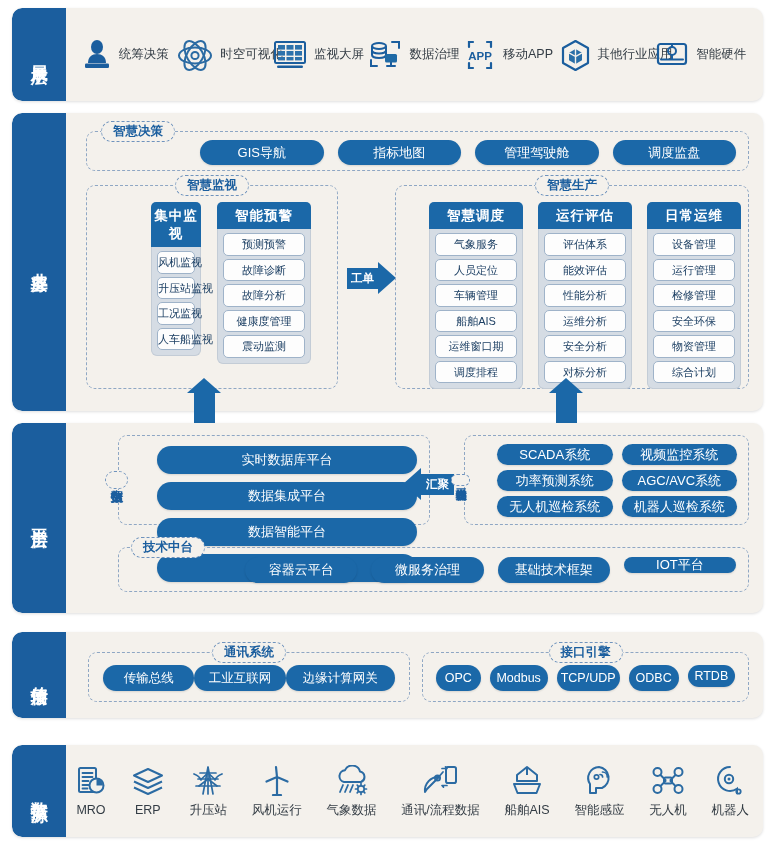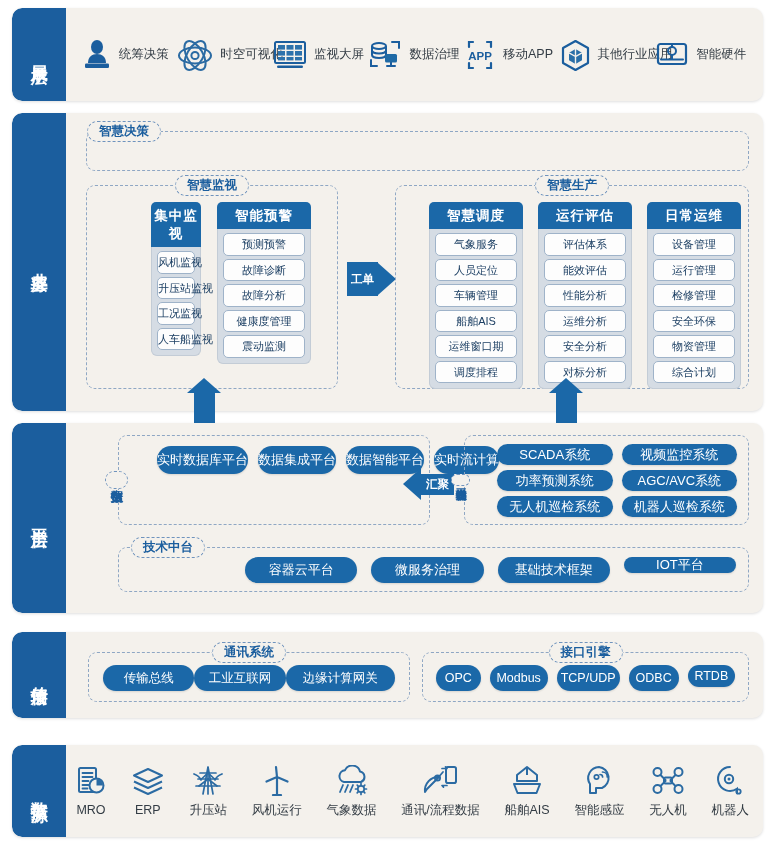--- a/index.html
+++ b/index.html
@@ -119,21 +119,21 @@
     padding: 3px 0 2.5px;
     white-space: nowrap;
   }
 
   
   .arrow { position: absolute; color: #fff; font-size: 11.5px; font-weight: bold; }
   .arrow-r {
     display: flex; align-items: center;
   }
   .arrow-r .shaft {
-    background: #1b68a8; height: 34px;
+    background: #1b68a8; height: 21px;
     display: flex; align-items: center; justify-content: center;
     padding: 4px 4px; color: #fff;
   }
   .arrow-r .head {
     width: 0; height: 0;
     border-top: 16px solid transparent;
     border-bottom: 16px solid transparent;
     border-left: 18px solid #1b68a8;
   }
   .arrow-l { display: flex; align-items: center; }
@@ -293,21 +293,27 @@
     </div>
   </div>
 
   <div class="band" style="left:12px; top:113px; width:751px; height:298px;">
     <div class="band-label">
       <span>业务层</span>
     </div>
     <div class="band-body">
 
       <div class="dgroup" style="left:20px; top:18px; right:14px; height:40px;">
-        <div class="dtitle" style="left:0;">智慧决策</div>
+        <div class="dtitle" style="left:14px;">智慧决策</div>
+        <div style="position:absolute; left:113px; right:12px; top:8px; display:flex; gap:14px;">
+          <div class="pill" style="flex:1; height:25px;">GIS导航</div>
+          <div class="pill" style="flex:1; height:25px;">指标地图</div>
+          <div class="pill" style="flex:1; height:25px;">管理驾驶舱</div>
+          <div class="pill" style="flex:1; height:25px;">调度监盘</div>
+        </div>
       </div>
 
       <div class="dgroup" style="left:20px; top:72px; width:252px; height:204px;">
         <div class="dtitle" style="left:50%; transform:translateX(-50%);">智慧监视</div>
 
         <div class="card" style="left:20px; top:16px; width:94px;padding-left:44px;">
           <div class="card-head">集中监视</div>
           <div class="card-body">
             <div class="card-item">风机监视</div>
             <div class="card-item">升压站监视</div>
@@ -388,21 +394,21 @@
 
   <div class="band" style="left:12px; top:423px; width:751px; height:190px;">
     <div class="band-label">
       <span>平台层</span>
     </div>
     <div class="band-body">
 
       <div class="dgroup" style="left:52px; top:12px; width:312px; height:90px;">
         <div class="dtitle vert">数据中台</div>
         <div style="position:absolute; left:38px; right:12px; top:10px; display:grid;
-                    grid-template-columns:1fr 1fr 1fr 1fr; gap:8px 10px;">
+                    grid-template-columns:1fr; gap:8px 10px;">
           <div class="pill" style="height:28px;">实时数据库平台</div>
           <div class="pill" style="height:28px;">数据集成平台</div>
           <div class="pill" style="height:28px;">数据智能平台</div>
           <div class="pill" style="height:28px;">实时流计算</div>
         </div>
       </div>
 
       <div class="arrow arrow-l" style="left:337px; top:45px;">
         <div class="head"></div>
         <div class="shaft">汇聚</div>

